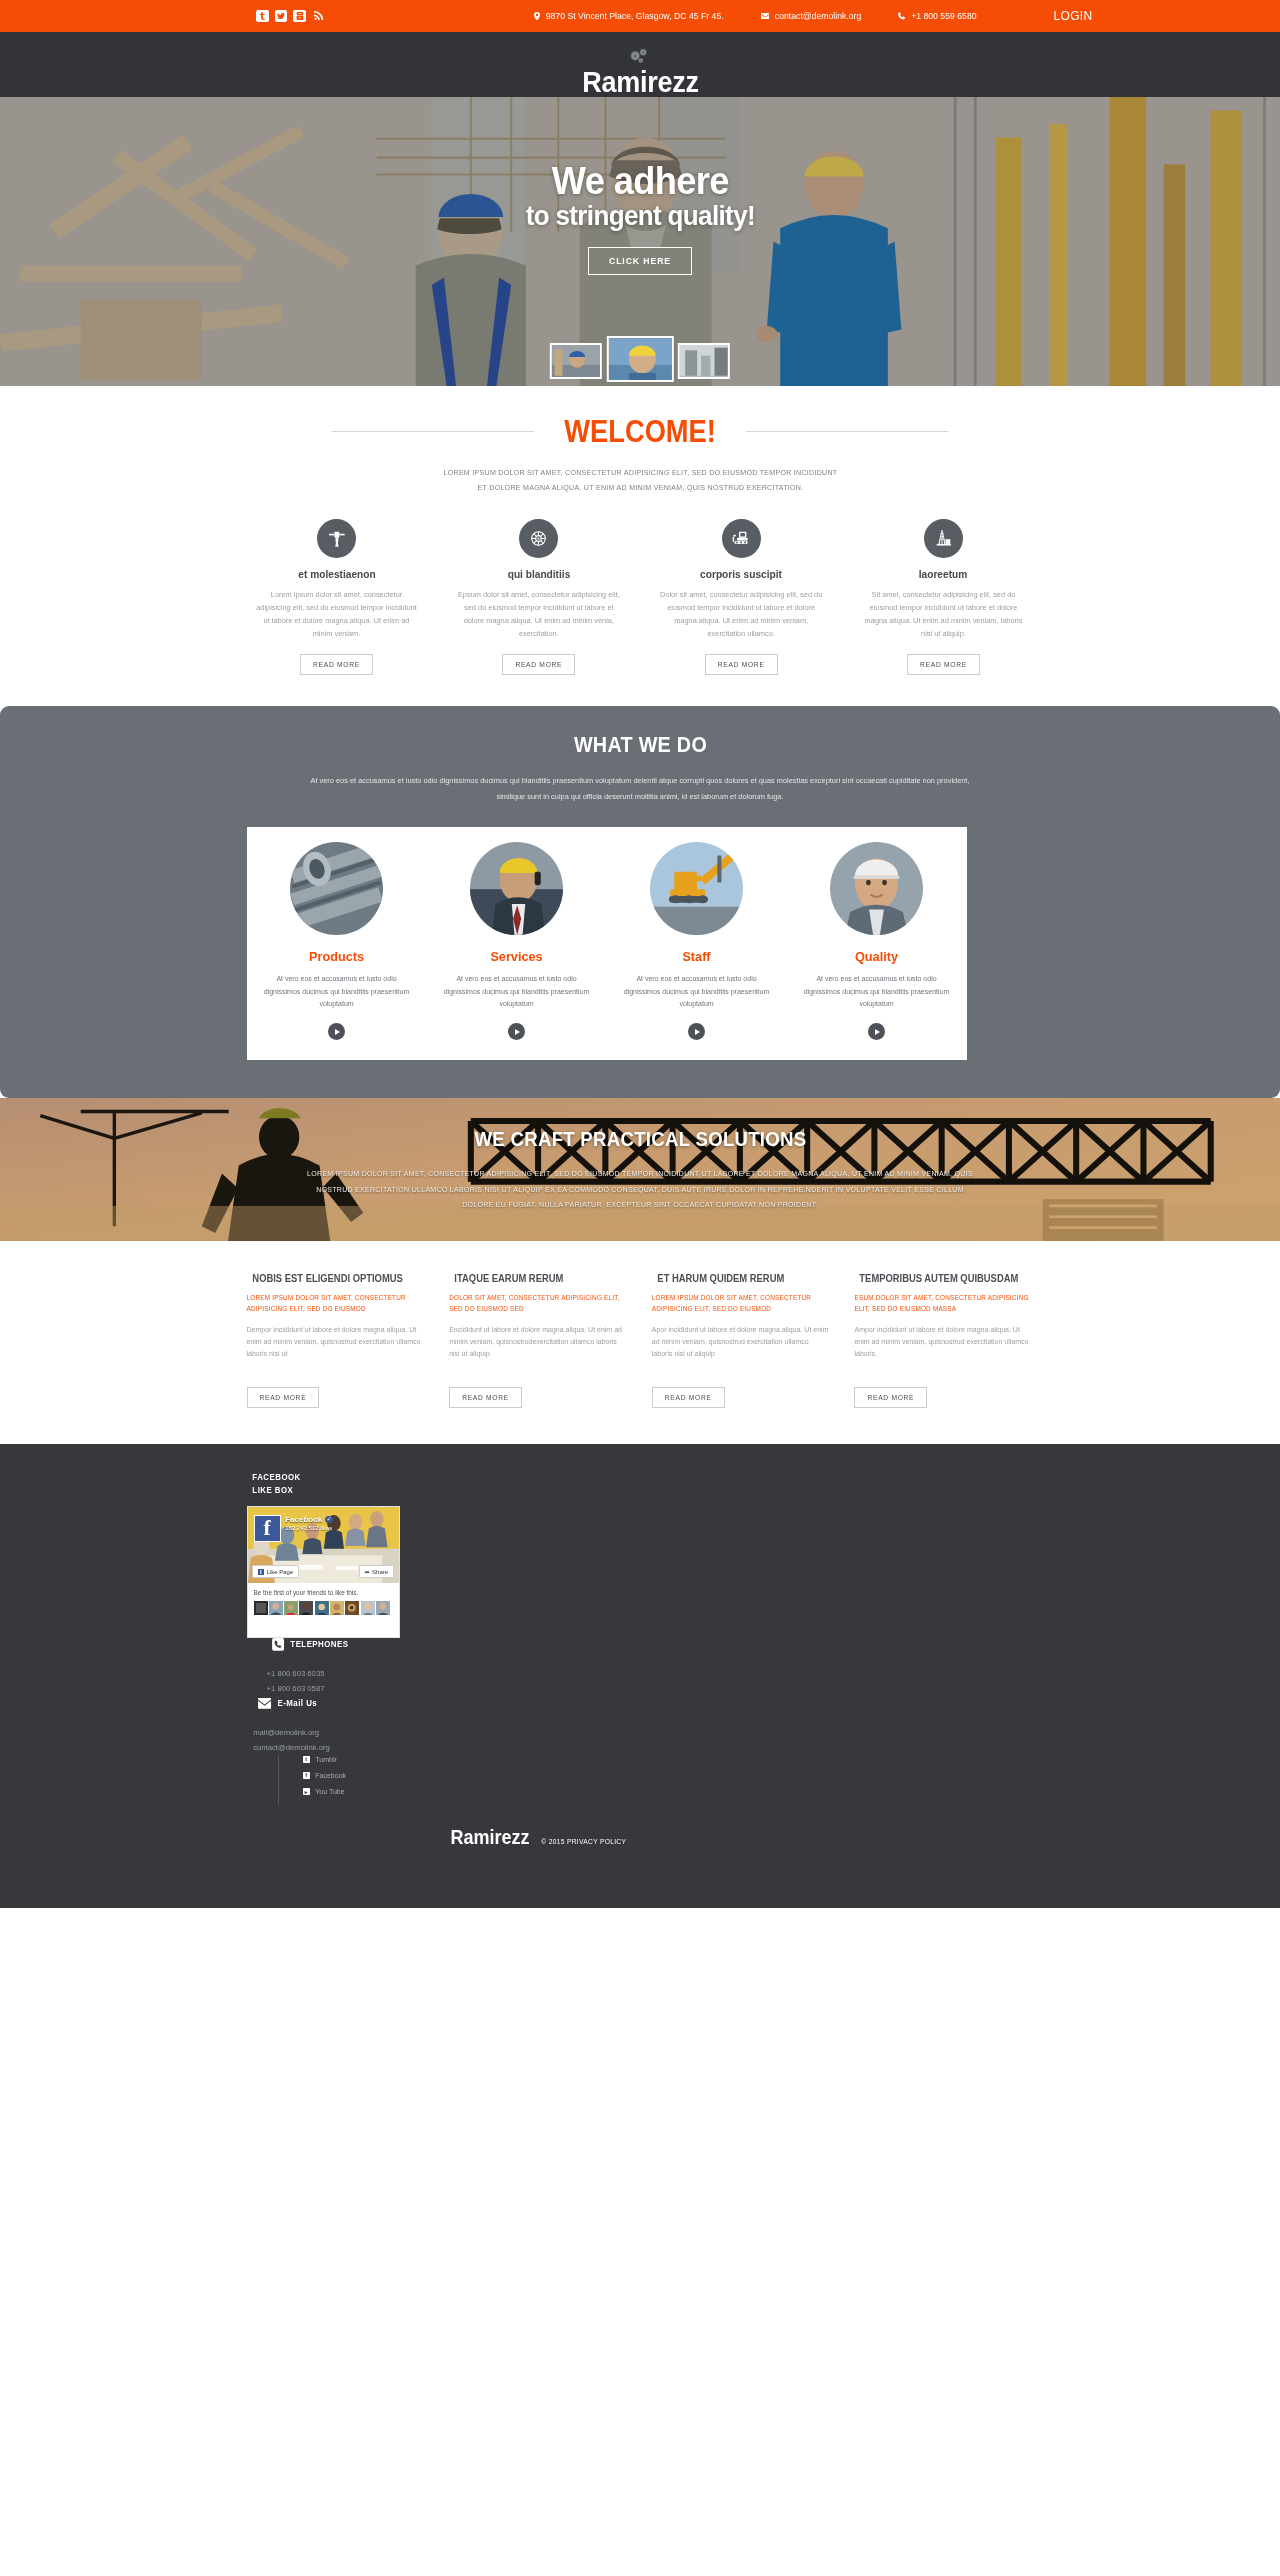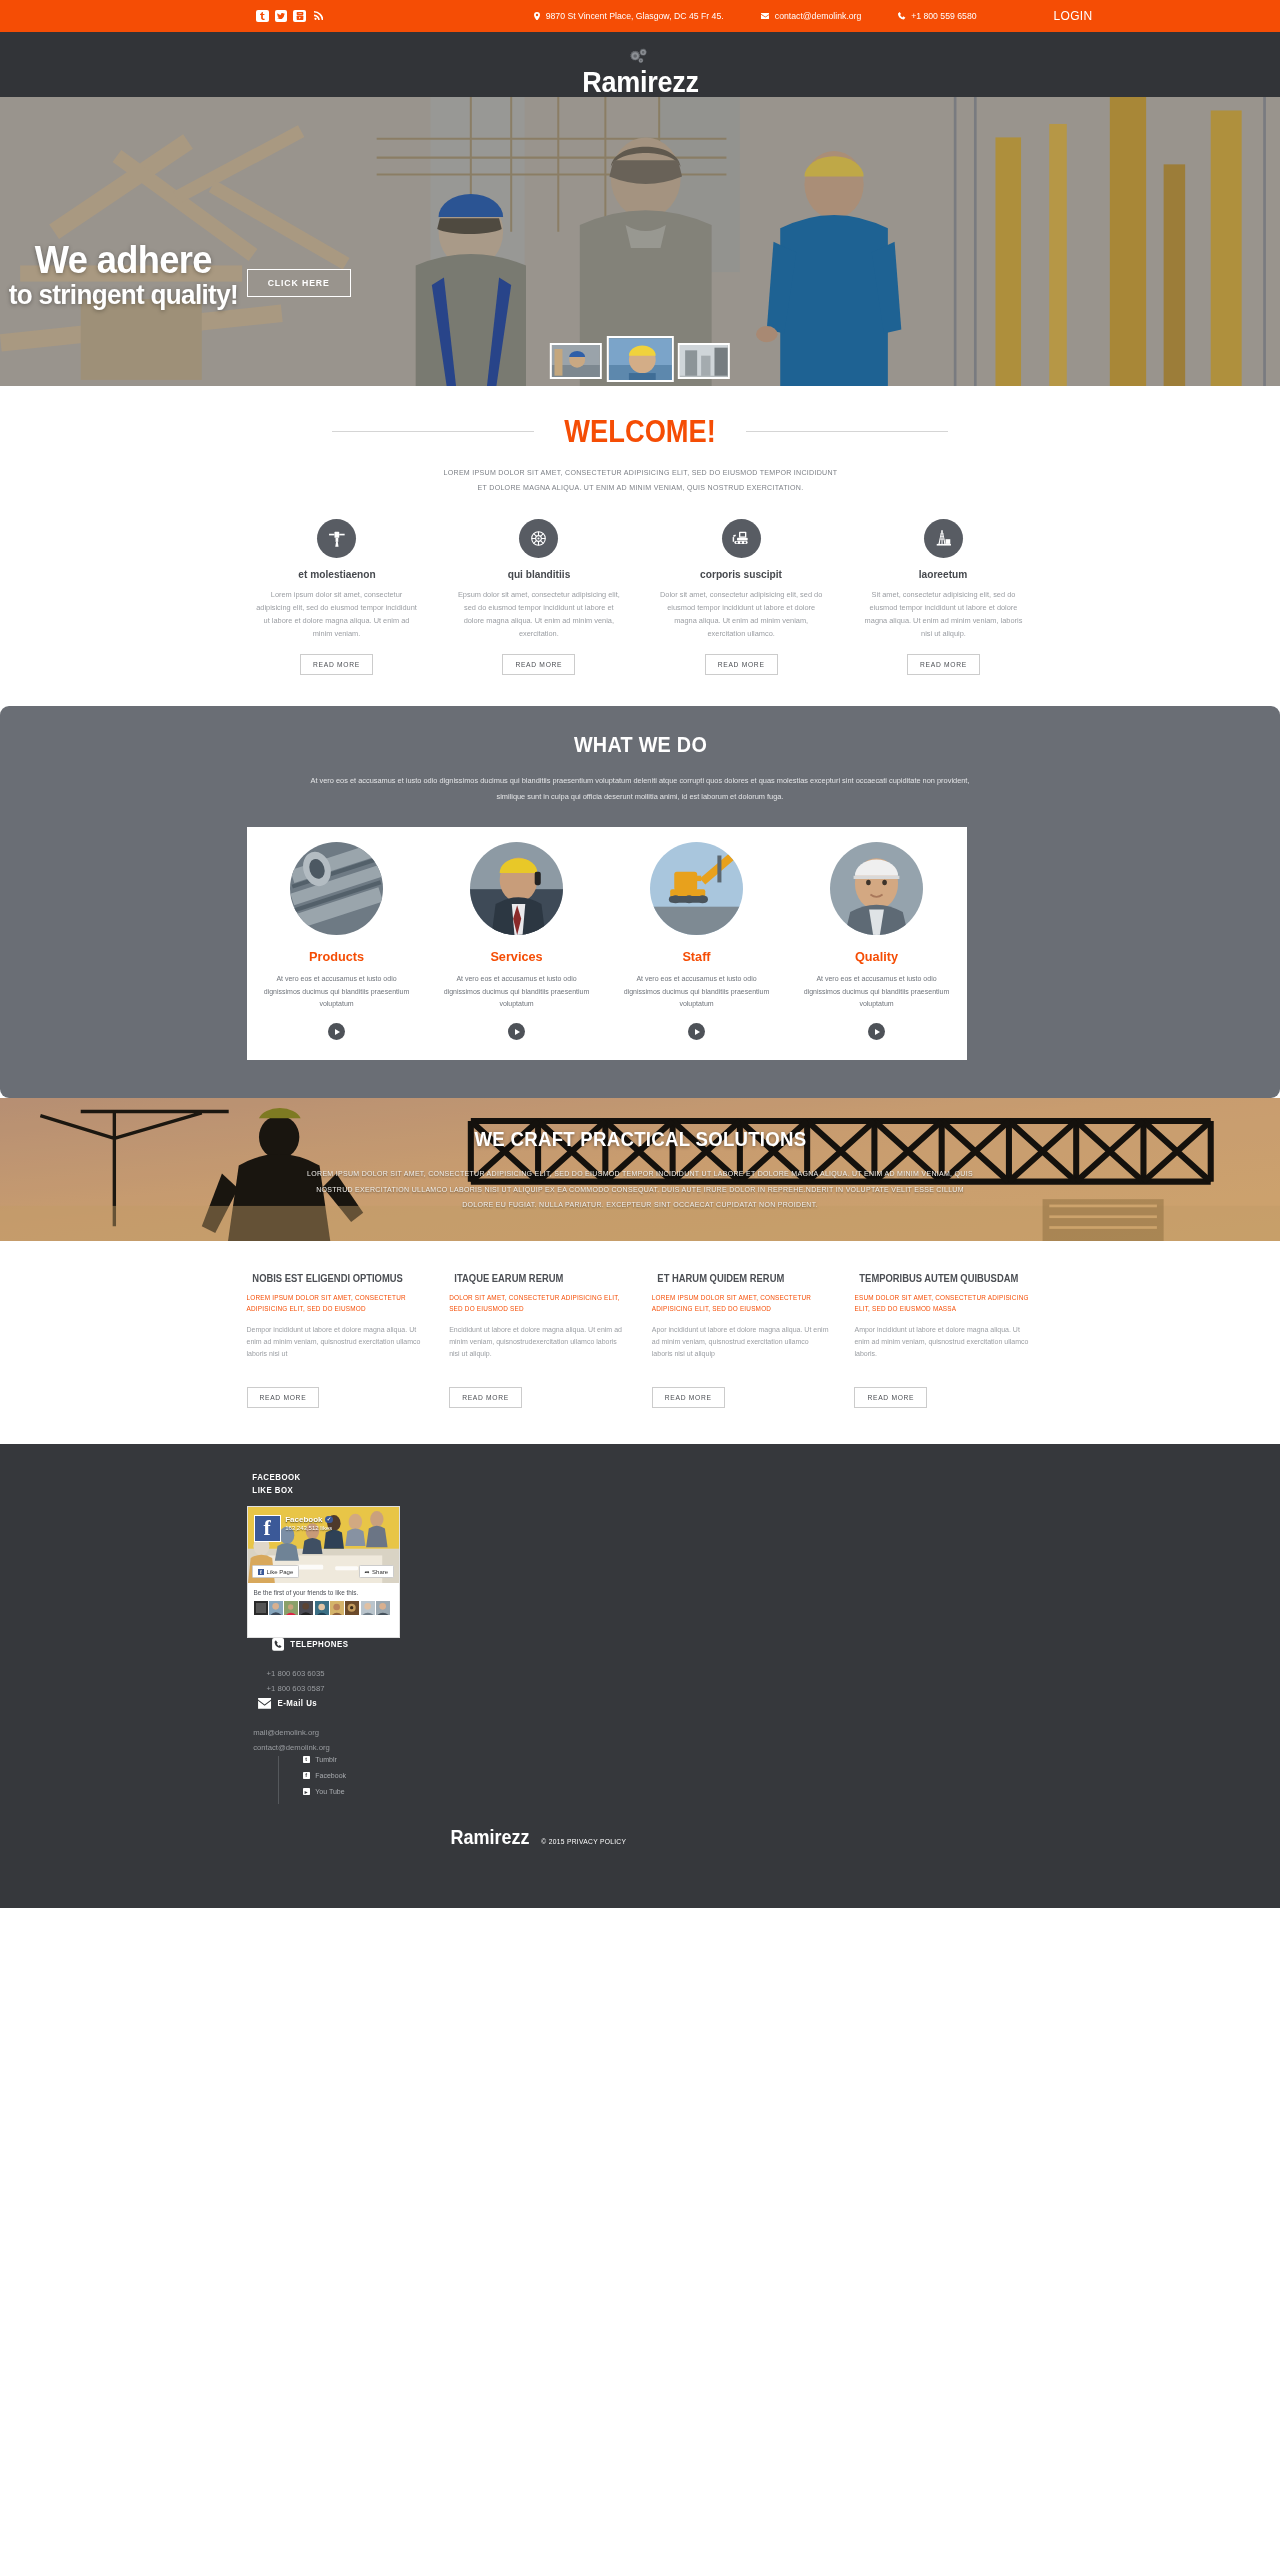--- a/index.html
+++ b/index.html
@@ -87,21 +87,21 @@
     position: relative;
     height: 289px;
     overflow: hidden;
     background: #8a9099;
   }
   .hero-bg { position:absolute; inset:0; }
   .hero-overlay { position:absolute; inset:0; background: rgba(30,40,55,0.18); }
   .hero-content {
     position: relative;
     height: 100%;
-    display: flex; flex-direction: row;
+    display: flex; flex-direction: column;
     align-items: center; justify-content: flex-start;
     padding-top: 66px;
   }
   .hero-h1 {
     color: #fff;
     font-size: 39px;
     font-weight: bold;
     line-height: 0.93;
     text-align: center;
     letter-spacing: -0.7px;

